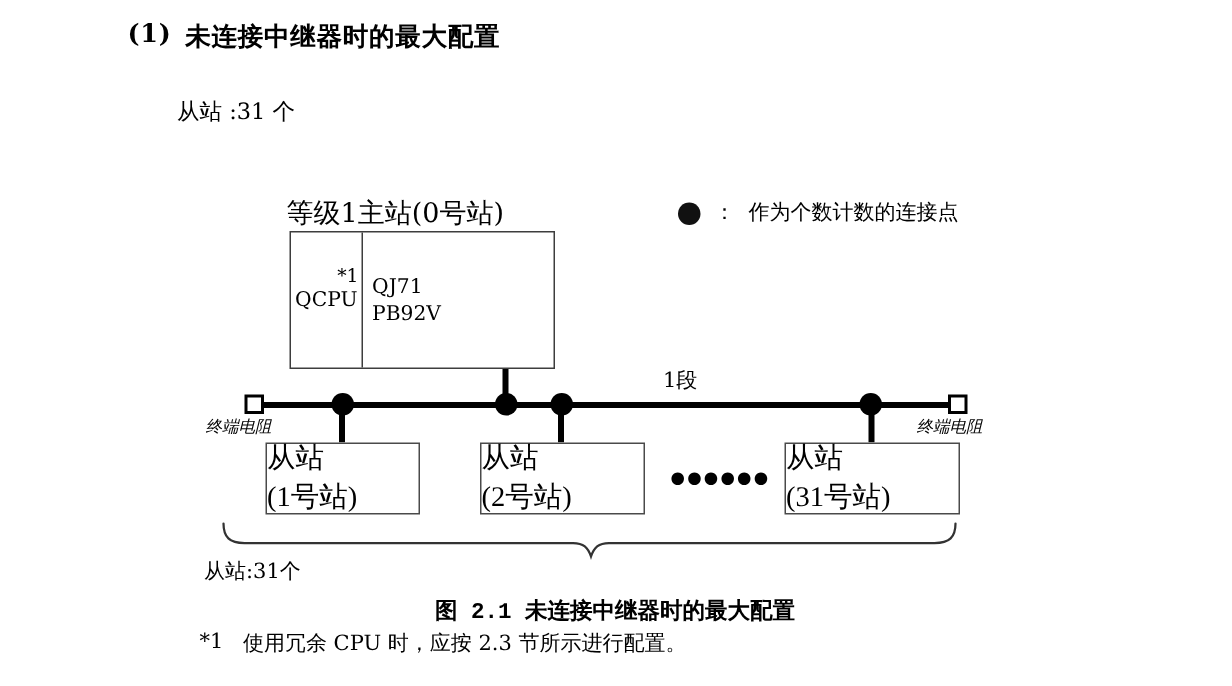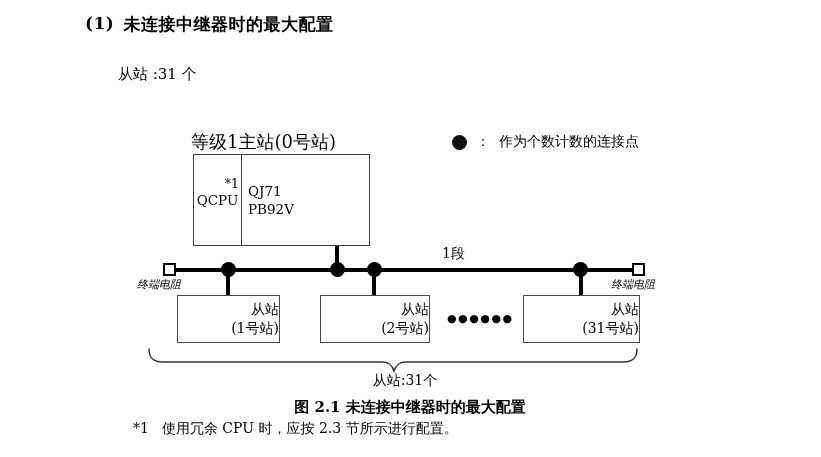--- a/index.html
+++ b/index.html
@@ -83,42 +83,44 @@
   }
   .term-label { font-size: 11px; white-space: nowrap; font-style: italic; }
   .segment-label { left: 442px; top: 245px; font-size: 14px; white-space: nowrap; }
 
   
   .slave-box {
     top: 295px; height: 48px;
     border: 1.5px solid #4a4a4a;
     background: #ffffff;
     display: flex; flex-direction: column;
-    align-items: flex-end; justify-content: center;
-    font-size: 14px; line-height: 1.35;
+    align-items: flex-start; justify-content: center;
+    font-size: 19px; line-height: 1.35;
     text-align: center;
+    font-family: Liberation Serif, serif;
   }
   .ellipsis {
     left: 447px; top: 312px;
     font-size: 11px; letter-spacing: 1.5px;
     color: #000000;
     font-family: "DejaVu Sans", sans-serif;
     white-space: nowrap;
   }
 
   
   .brace-svg { left: 148px; top: 348px; }
   .brace-label {
-    left: 160px; top: 372px; width: 490px;
-    text-align: center; font-size: 14px; white-space: nowrap;
+    left: 136px; top: 372px; width: 490px;
+    text-align: left; font-size: 14px; white-space: nowrap;
   }
   .caption {
     left: 150px; top: 398px; width: 520px;
     text-align: center; font-size: 15px; font-weight: bold;
     white-space: nowrap;
+    font-family: Liberation Mono, monospace;
   }
   .footnote {
     left: 133px; top: 420px;
     display: flex; gap: 13px;
     font-size: 14px; white-space: nowrap;
   }
 </style>
 </head>
 <body>
 

